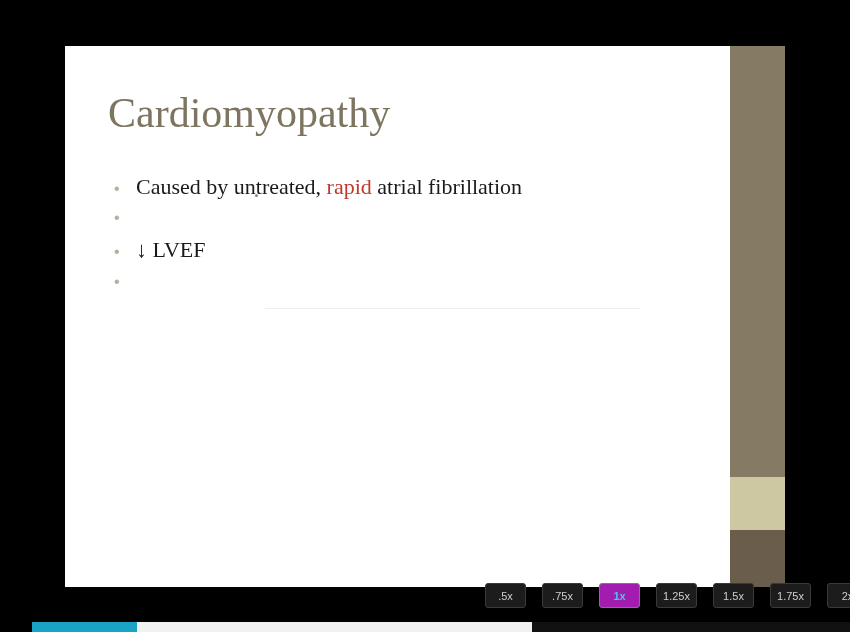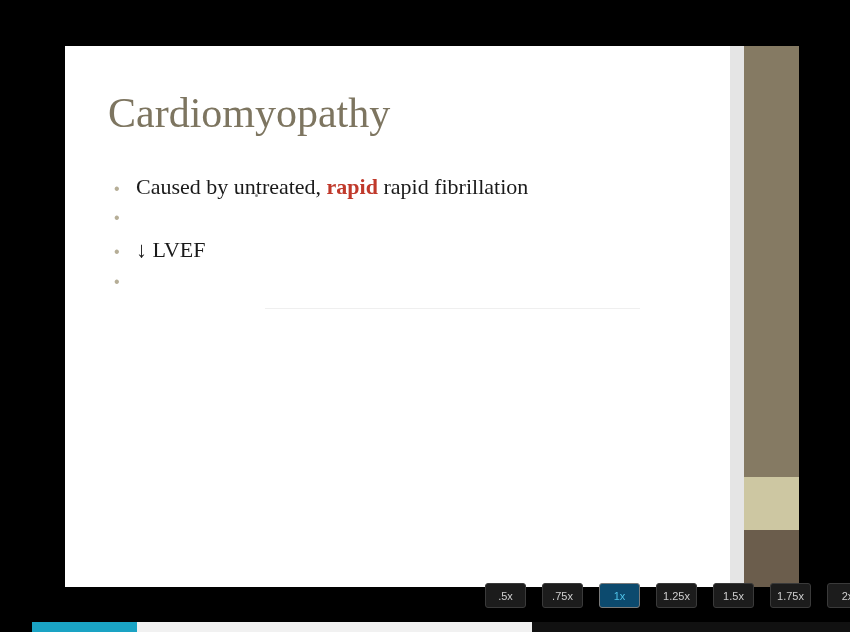--- a/index.html
+++ b/index.html
@@ -20,23 +20,22 @@
     background: #000000;
   }
 
   
   .slide {
     position: absolute;
     left: 65px;
     top: 46px;
     width: 720px;
     height: 541px;
-    background: #e5e5e5;
+    background: #15803d;
     overflow: hidden;
-    padding-left: 14px;
   }
   .slide-inner {
     position: absolute;
     left: 0; top: 0;
     width: 665px;
     height: 541px;
     background: #ffffff;
   }
   
   .band {
@@ -98,21 +97,21 @@
   }
   .bullet-text {
     font-family: "Liberation Serif", serif;
     font-size: 22px;
     color: #1a1a1a;
     line-height: 1.15;
     white-space: nowrap;
   }
   .hl {
     color: #c0392b;
-    font-weight: bold;
+    font-weight: normal;
   }
   .tiny-dot {
     position: absolute;
     left: 190px;
     top: 148px;
     width: 3px;
     height: 3px;
     background: #8a8a8a;
     border-radius: 50%;
   }
@@ -143,23 +142,24 @@
     border-radius: 3px;
     color: #cfcfcf;
     font-size: 11px;
     font-family: "Liberation Sans", sans-serif;
     display: flex;
     align-items: center;
     justify-content: center;
     box-sizing: border-box;
   }
   .speed-btn.active {
-    background: #0c4a6e;
+    background: #a21caf;
     color: #4fc3e8;
     border-color: #7a7a7a;
+    font-weight: bold;
   }
 
   
   .bottom-bar {
     position: absolute;
     left: 0;
     bottom: 0;
     width: 850px;
     height: 10px;
     background: #0b0b0b;
@@ -208,21 +208,21 @@
     <div class="slide-inner">
 
       <div class="slide-title">Cardiomyopathy</div>
 
       <div class="tiny-dot"></div>
 
       <div class="bullets">
 
         <div class="bullet">
           <span class="bullet-dot">•</span>
-          <span class="bullet-text"><span>Caused by untreated, </span><span class="hl">rapid</span><span> rapid fibrillation</span></span>
+          <span class="bullet-text"><span>Caused by untreated, </span><span class="hl">rapid</span><span> atrial fibrillation</span></span>
         </div>
 
         <div class="bullet">
           <span class="bullet-dot">•</span>
         </div>
 
         <div class="bullet">
           <span class="bullet-dot">•</span>
           <span class="bullet-text">↓ LVEF</span>
         </div>

